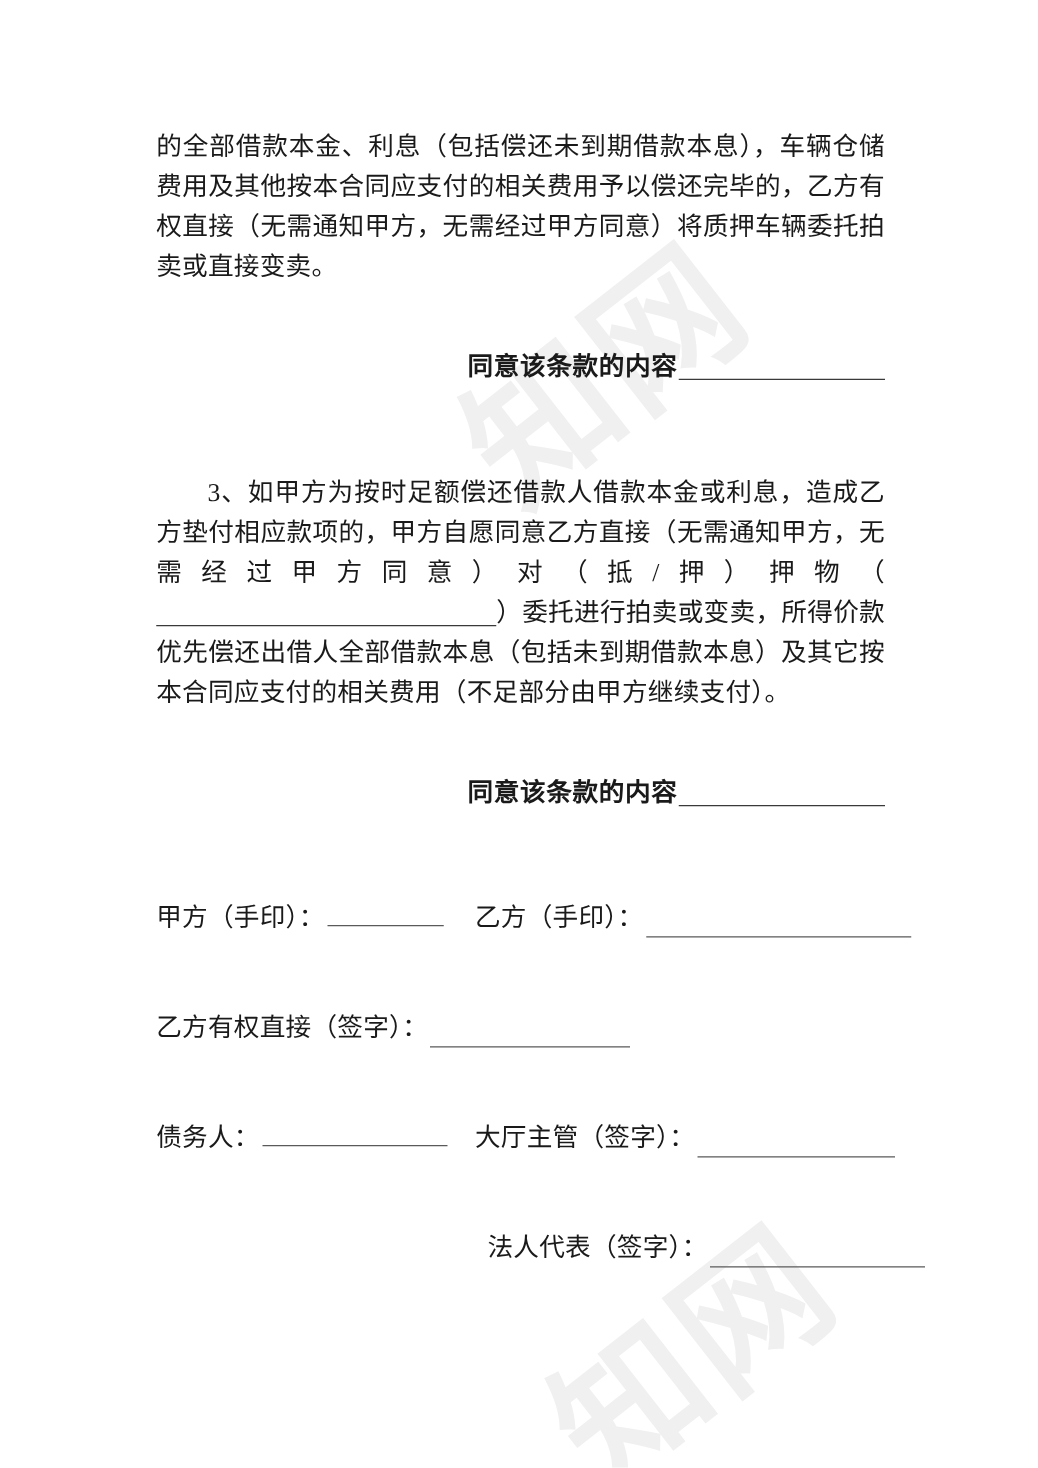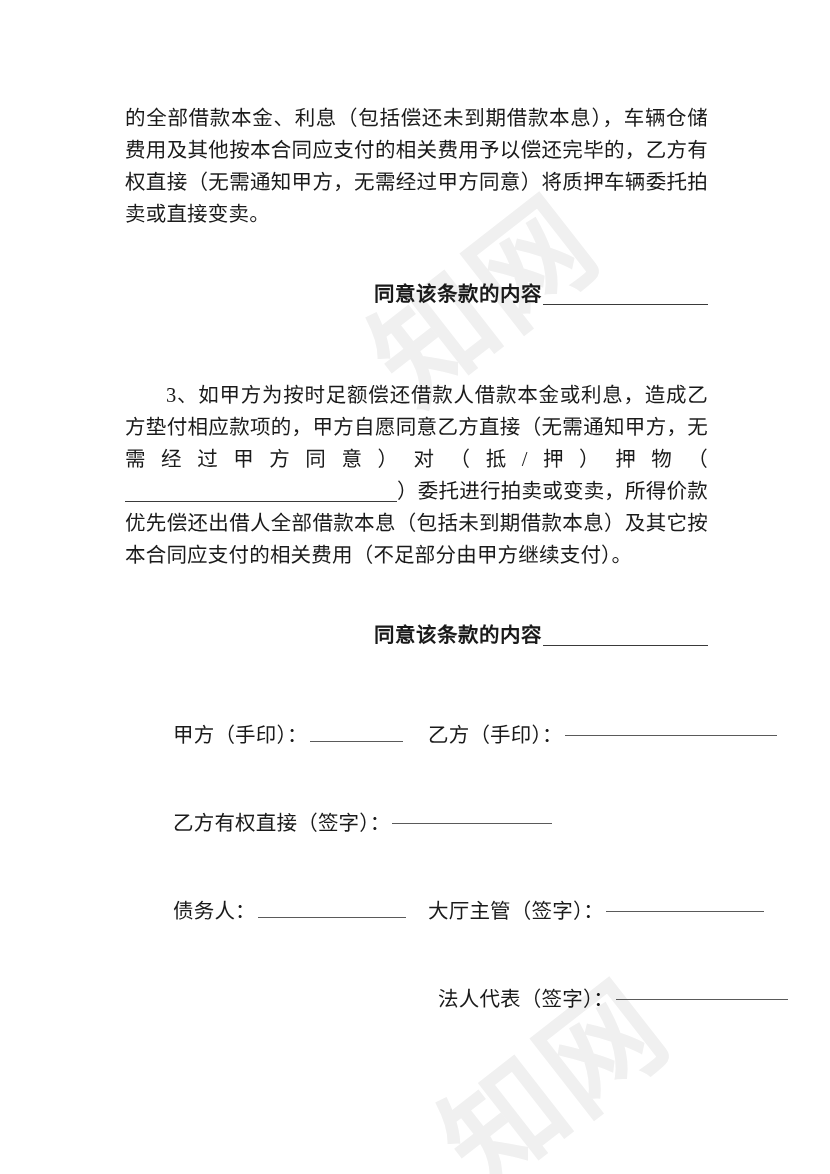--- a/index.html
+++ b/index.html
@@ -110,31 +110,30 @@
     margin-top: 0;
   }
   .sig-row {
     display: flex;
     align-items: baseline;
     font-size: 20.5px;
     line-height: 30px;
     height: 30px;
     margin-bottom: 58px;
     white-space: nowrap;
-    margin-left: 48px;
   }
   .sig-col-left {
     width: 255px;
     display: flex;
     align-items: baseline;
     flex: 0 0 255px;
   }
   .sig-col-right {
     display: flex;
-    align-items: center;
+    align-items: flex-end;
     flex: 1 1 auto;
   }
   .sig-col-right.offset { padding-left: 10px; }
   .sig-label { letter-spacing: 0.2px; }
   .sig-blank {
     display: inline-block;
     border-bottom: 1.4px solid #5a5a5a;
     vertical-align: -3px;
     height: 0;
     margin-left: 2px;

